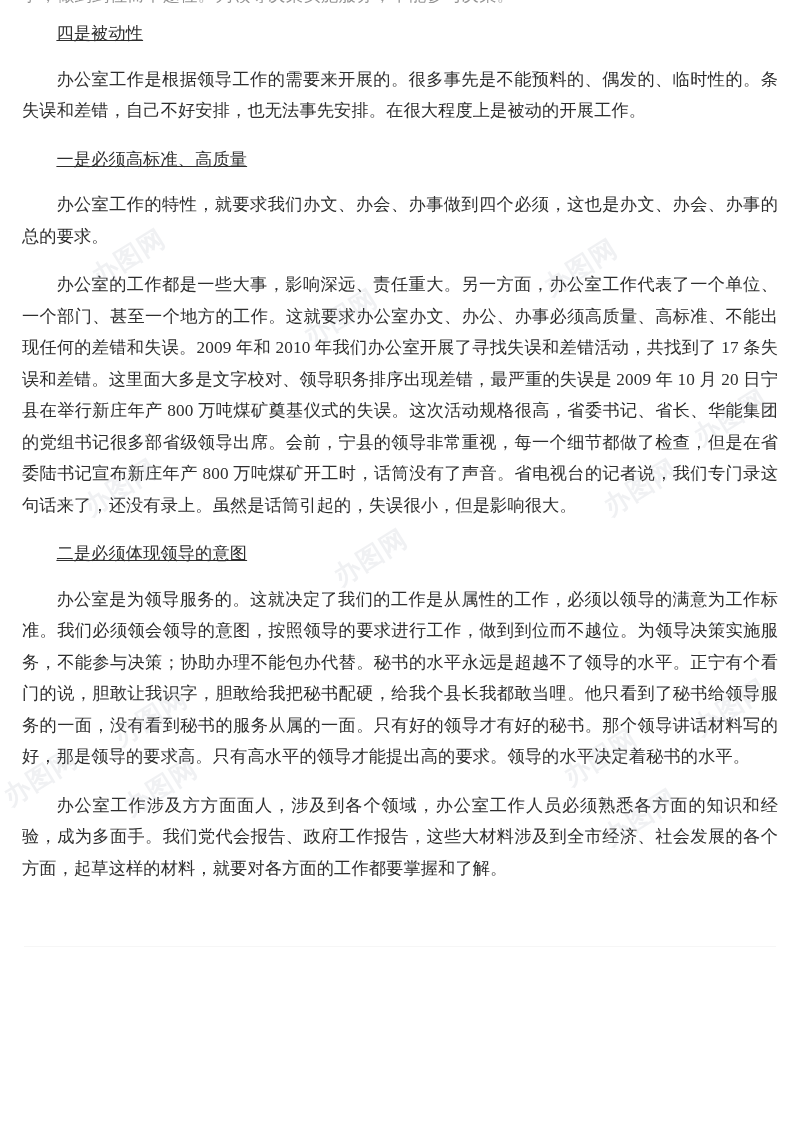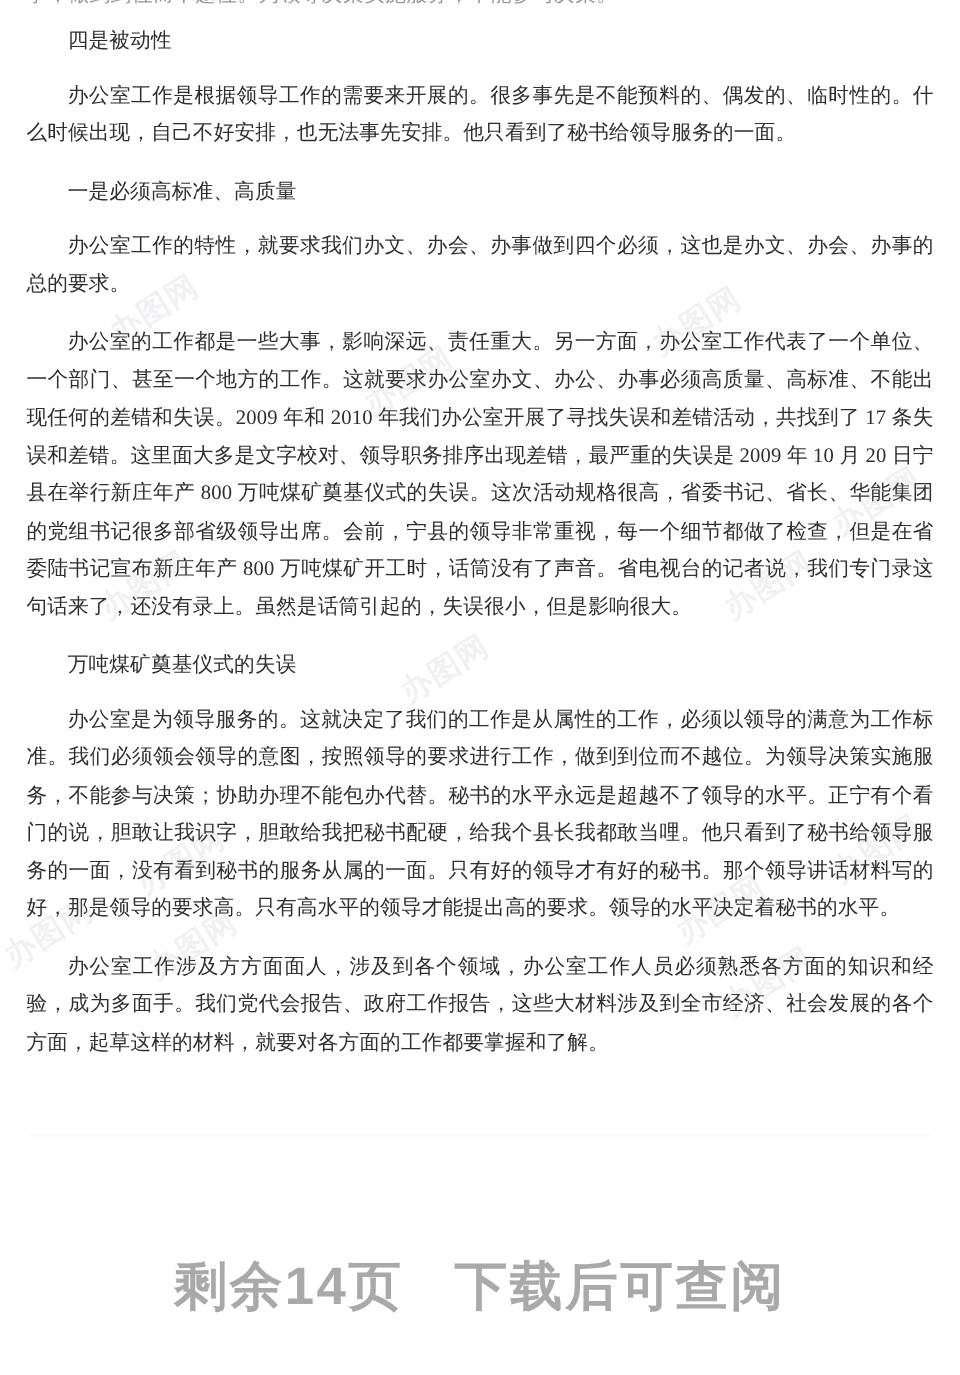--- a/index.html
+++ b/index.html
@@ -77,21 +77,21 @@
     text-justify: inter-character;
     letter-spacing: 0.15px;
     color: #2e2e2e;
     text-indent: 2em;
   }
   .para.heading-line {
     text-indent: 2em;
     text-align: left;
   }
 
-  .sp-after-small { margin-bottom: 14px; }
+  .sp-after-small { margin-bottom: 14px; text-decoration: underline; }
   .sp-after-med   { margin-bottom: 17px; }
 
   
   .promo-banner {
     position: absolute;
     left: 0;
     right: 0;
     top: 1038px;
     height: 70px;
     display: flex;
@@ -143,33 +143,30 @@
   </div>
 
   <div class="faint-rule"></div>
 
   <div class="doc-body">
 
     <div class="clipped-line">事，做到到位而不越位。为领导决策实施服务，不能参与决策。</div>
 
     <p class="para heading-line sp-after-small" style="margin-top:18px;">四是被动性</p>
 
-    <p class="para sp-after-med">办公室工作是根据领导工作的需要来开展的。很多事先是不能预料的、偶发的、临时性的。什么时候出现，自己不好安排，也无法事先安排。他只看到了秘书给领导服务的一面。</p>
+    <p class="para sp-after-med">办公室工作是根据领导工作的需要来开展的。很多事先是不能预料的、偶发的、临时性的。条失误和差错，自己不好安排，也无法事先安排。在很大程度上是被动的开展工作。</p>
 
     <p class="para heading-line sp-after-small">一是必须高标准、高质量</p>
 
     <p class="para sp-after-med">办公室工作的特性，就要求我们办文、办会、办事做到四个必须，这也是办文、办会、办事的总的要求。</p>
 
     <p class="para sp-after-med">办公室的工作都是一些大事，影响深远、责任重大。另一方面，办公室工作代表了一个单位、一个部门、甚至一个地方的工作。这就要求办公室办文、办公、办事必须高质量、高标准、不能出现任何的差错和失误。2009 年和 2010 年我们办公室开展了寻找失误和差错活动，共找到了 17 条失误和差错。这里面大多是文字校对、领导职务排序出现差错，最严重的失误是 2009 年 10 月 20 日宁县在举行新庄年产 800 万吨煤矿奠基仪式的失误。这次活动规格很高，省委书记、省长、华能集团的党组书记很多部省级领导出席。会前，宁县的领导非常重视，每一个细节都做了检查，但是在省委陆书记宣布新庄年产 800 万吨煤矿开工时，话筒没有了声音。省电视台的记者说，我们专门录这句话来了，还没有录上。虽然是话筒引起的，失误很小，但是影响很大。</p>
 
-    <p class="para heading-line sp-after-small">万吨煤矿奠基仪式的失误</p>
+    <p class="para heading-line sp-after-small">二是必须体现领导的意图</p>
 
     <p class="para sp-after-med">办公室是为领导服务的。这就决定了我们的工作是从属性的工作，必须以领导的满意为工作标准。我们必须领会领导的意图，按照领导的要求进行工作，做到到位而不越位。为领导决策实施服务，不能参与决策；协助办理不能包办代替。秘书的水平永远是超越不了领导的水平。正宁有个看门的说，胆敢让我识字，胆敢给我把秘书配硬，给我个县长我都敢当哩。他只看到了秘书给领导服务的一面，没有看到秘书的服务从属的一面。只有好的领导才有好的秘书。那个领导讲话材料写的好，那是领导的要求高。只有高水平的领导才能提出高的要求。领导的水平决定着秘书的水平。</p>
 
 
     <p class="para">办公室工作涉及方方面面人，涉及到各个领域，办公室工作人员必须熟悉各方面的知识和经验，成为多面手。我们党代会报告、政府工作报告，这些大材料涉及到全市经济、社会发展的各个方面，起草这样的材料，就要对各方面的工作都要掌握和了解。</p>
   </div>
 
-  <div class="promo-banner">
-    <div class="promo-text">剩余14页   下载后可查阅</div>
-  </div>
 
 </div>
 
 </body></html>

